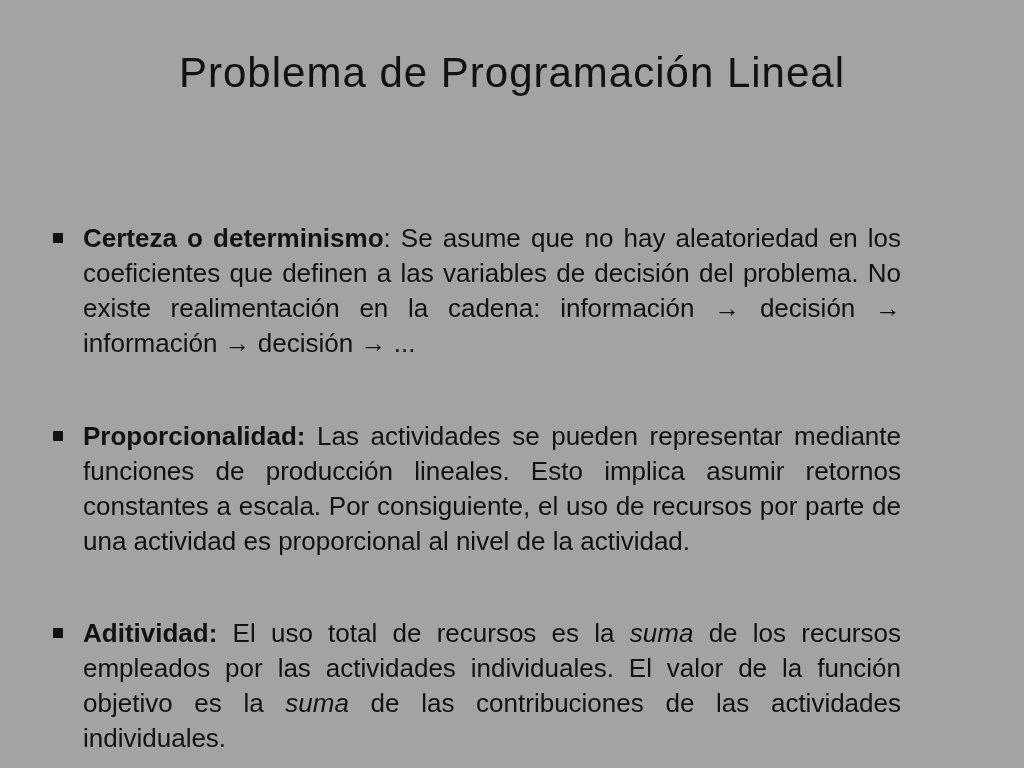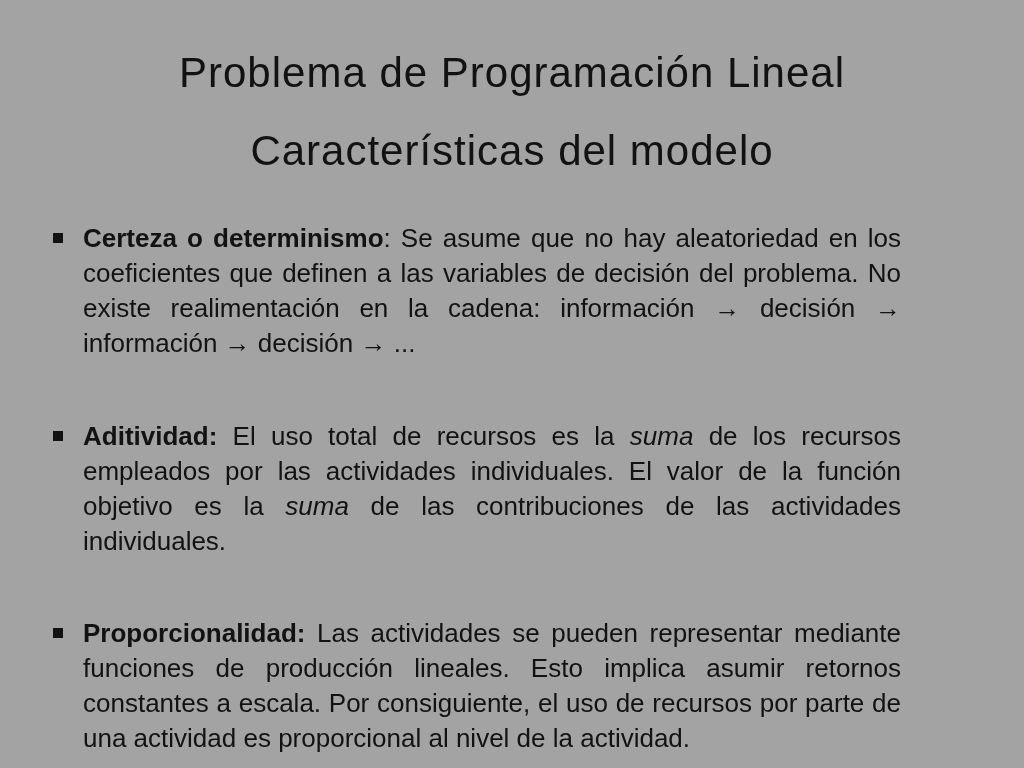--- a/index.html
+++ b/index.html
@@ -64,19 +64,18 @@
     background: #121212;
   }
   .b { font-weight: 700; }
   .i { font-style: italic; }
 </style>
 </head>
 <body>
 
 <div class="slide">
   <div class="title">Problema de Programación Lineal</div>
-  <div class="subtitle">Características del modelo</div>
   <div class="bullets">
       <div class="bullet"><span class="marker"></span><span><span class="b">Certeza o determinismo</span><span>: Se asume que no hay aleatoriedad en los coeficientes que definen a las variables de decisión del problema. No existe realimentación en la cadena: información → decisión → información → decisión → ...</span></span></div>
+      <div class="bullet"><span class="marker"></span><span><span class="b">Proporcionalidad: </span><span>Las actividades se pueden representar mediante funciones de producción lineales. Esto implica asumir retornos constantes a escala. Por consiguiente, el uso de recursos por parte de una actividad es proporcional al nivel de la actividad.</span></span></div>
       <div class="bullet"><span class="marker"></span><span><span class="b">Aditividad: </span><span>El uso total de recursos es la </span><span class="i">suma</span><span> de los recursos empleados por las actividades individuales. El valor de la función objetivo es la </span><span class="i">suma</span><span> de las contribuciones de las actividades individuales.</span></span></div>
-      <div class="bullet"><span class="marker"></span><span><span class="b">Proporcionalidad: </span><span>Las actividades se pueden representar mediante funciones de producción lineales. Esto implica asumir retornos constantes a escala. Por consiguiente, el uso de recursos por parte de una actividad es proporcional al nivel de la actividad.</span></span></div>
     </div>
 </div>
 
 </body></html>

